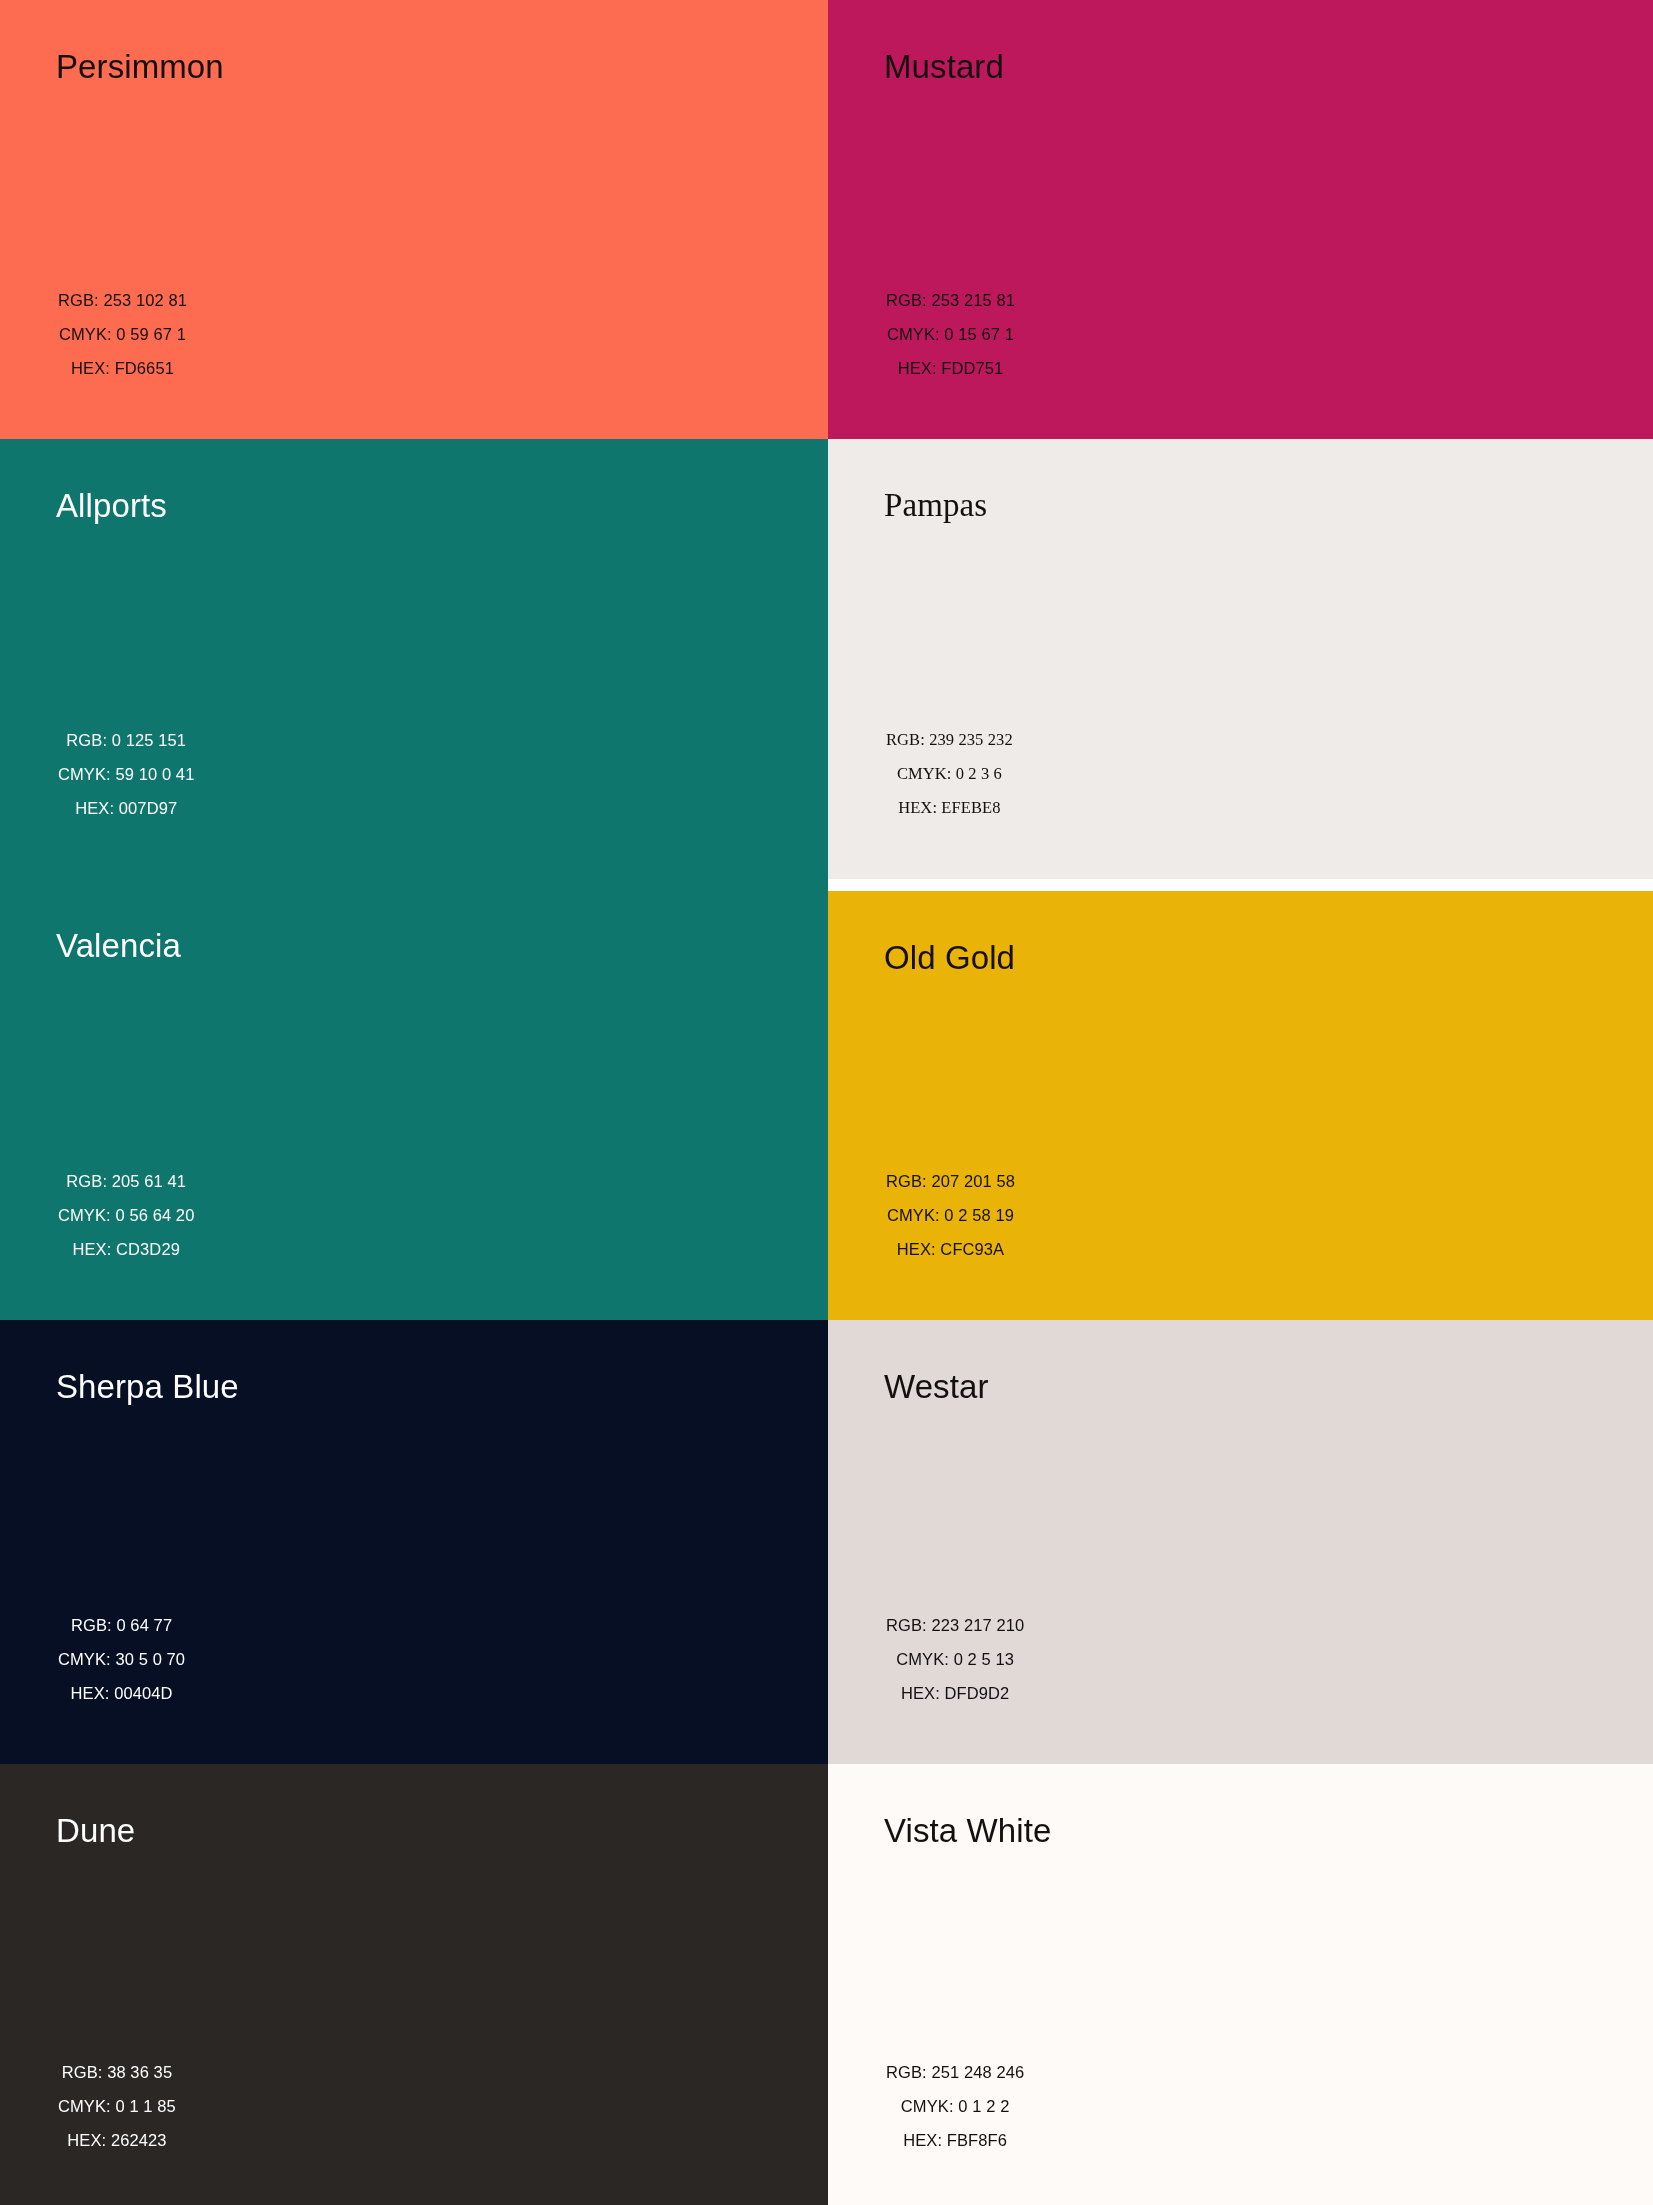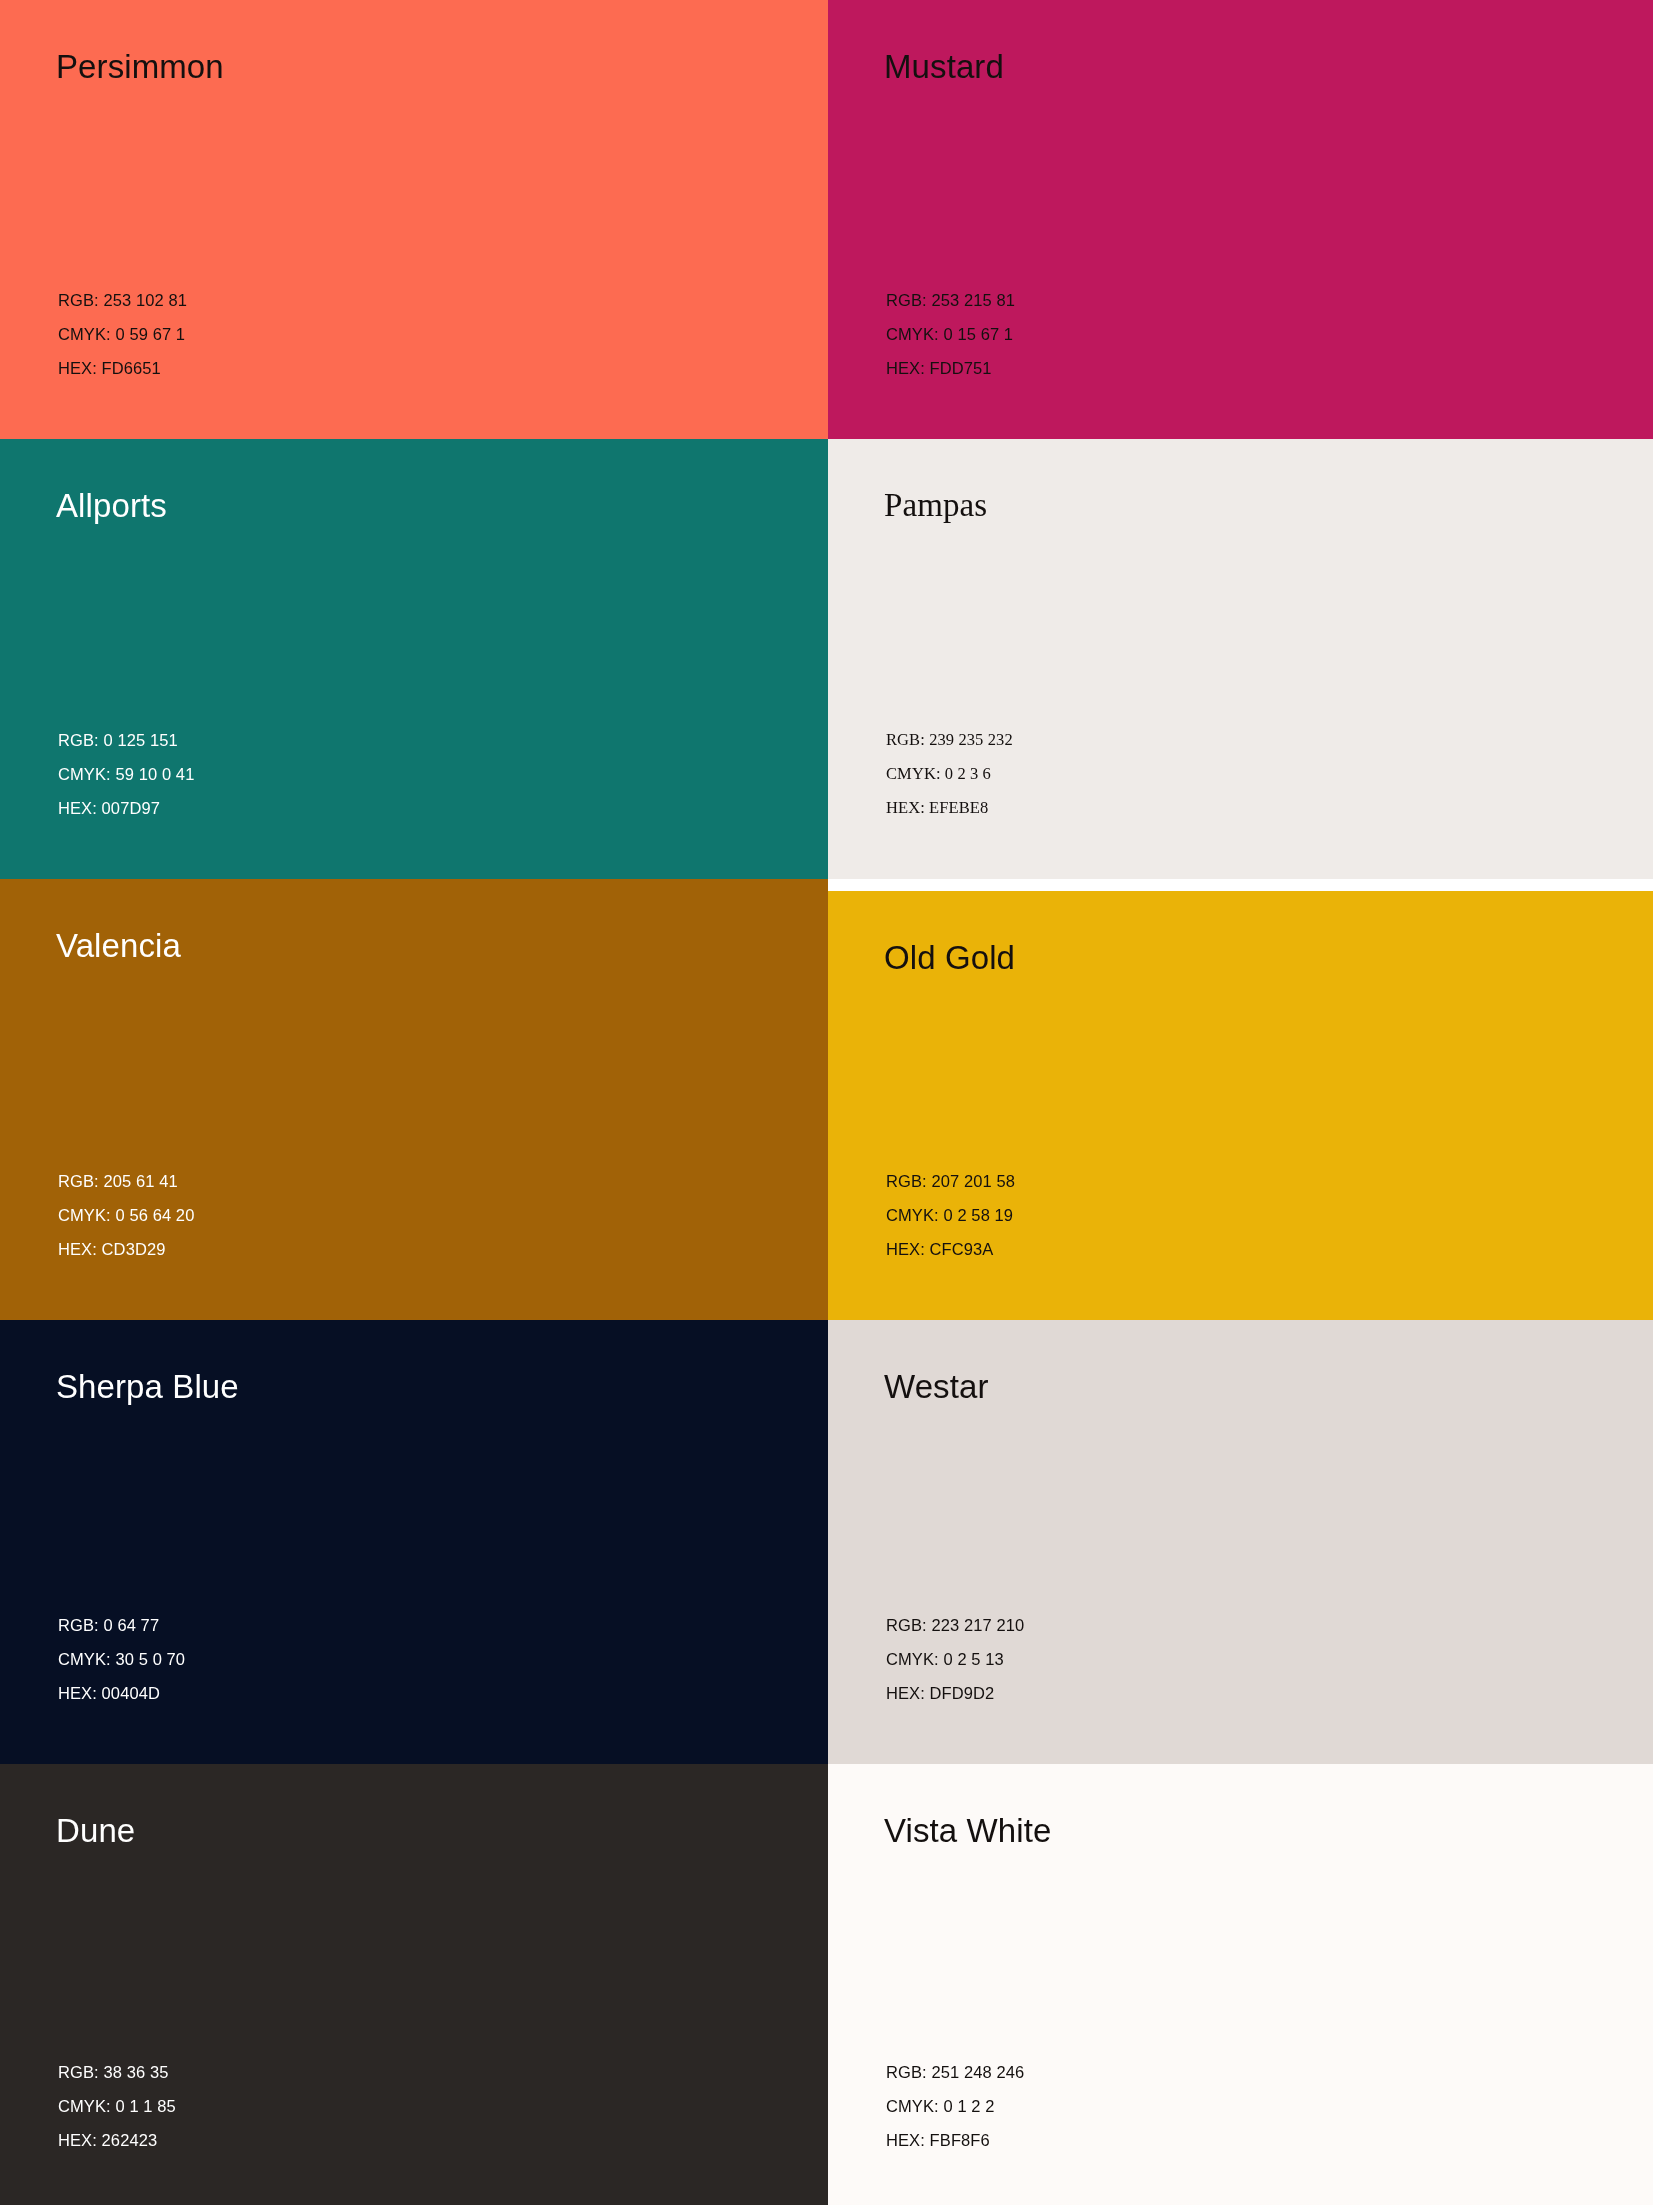--- a/index.html
+++ b/index.html
@@ -48,20 +48,21 @@
     font-size: 16.5px;
     font-weight: 400;
     line-height: 34px;
     letter-spacing: 0.1px;
     white-space: nowrap;
   }
 
   .spec-line {
     display: block;
     height: 34px;
+    text-align: center;
   }
 
   
   .tone-dark .swatch-name,
   .tone-dark .swatch-specs { color: #14100f; }
 
   .tone-light .swatch-name,
   .tone-light .swatch-specs { color: #ffffff; }
 
   
@@ -101,21 +102,21 @@
 
   <div class="swatch row-2 tone-dark" style="background-color: rgb(239, 235, 232); font-family: Liberation Serif, serif;">
     <div class="swatch-name">Pampas</div>
     <div class="swatch-specs">
       <span class="spec-line">RGB: 239 235 232</span>
       <span class="spec-line">CMYK: 0 2 3 6</span>
       <span class="spec-line">HEX: EFEBE8</span>
     </div>
   </div>
 
-  <div class="swatch row-3 tone-light" style="background-color: #a16207;">
+  <div class="swatch row-3 tone-light" style="background-color: #0f766e;">
     <div class="swatch-name">Valencia</div>
     <div class="swatch-specs">
       <span class="spec-line">RGB: 205 61 41</span>
       <span class="spec-line">CMYK: 0 56 64 20</span>
       <span class="spec-line">HEX: CD3D29</span>
     </div>
   </div>
 
   <div class="swatch row-3 tone-dark" style="background-color: #eab308; margin-top: 12px;">
     <div class="swatch-name">Old Gold</div>

